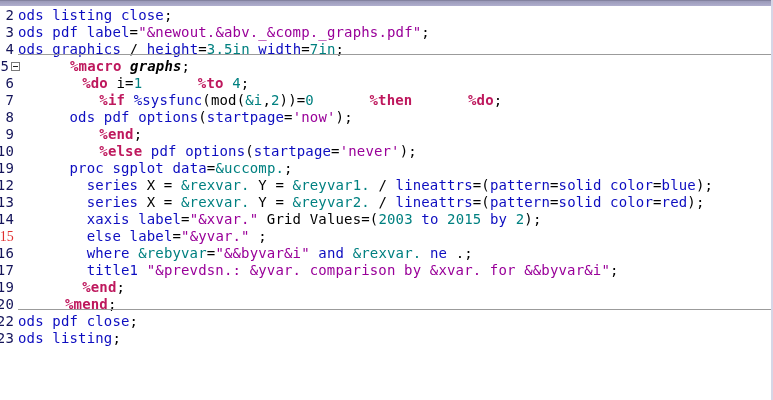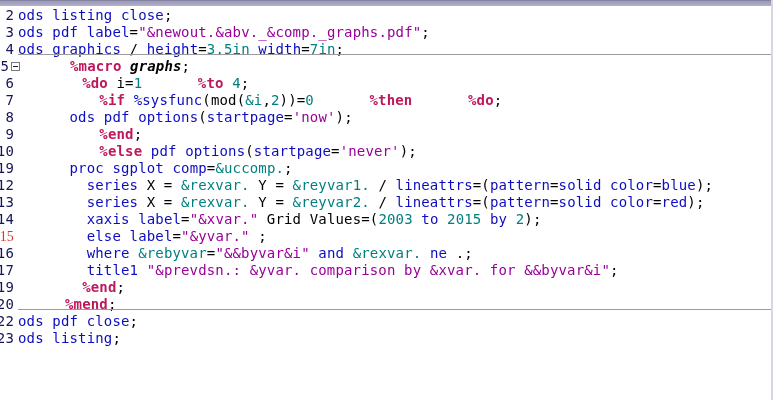--- a/index.html
+++ b/index.html
@@ -51,21 +51,21 @@
 <div class="editor">
     <div class="line"><span class="ln">2</span><span class="code"><span class="tk-k">ods</span><span class="tk-p"> </span><span class="tk-k">listing</span><span class="tk-p"> </span><span class="tk-k">close</span><span class="tk-p">;</span></span></div>
     <div class="line"><span class="ln">3</span><span class="code"><span class="tk-k">ods</span><span class="tk-p"> </span><span class="tk-k">pdf</span><span class="tk-p"> </span><span class="tk-k">label</span><span class="tk-p">=</span><span class="tk-s">"&amp;newout.&amp;abv._&amp;comp._graphs.pdf"</span><span class="tk-p">;</span></span></div>
     <div class="line divider"><span class="ln">4</span><span class="code"><span class="tk-k">ods</span><span class="tk-p"> </span><span class="tk-k">graphics</span><span class="tk-p"> / </span><span class="tk-k">height</span><span class="tk-p">=</span><span class="tk-n">3.5in</span><span class="tk-p"> </span><span class="tk-k">width</span><span class="tk-p">=</span><span class="tk-n">7in</span><span class="tk-p">;</span></span></div>
     <div class="line"><span class="ln narrow">5</span><span class="foldbox"></span><span class="code shift"><span class="tk-m">%macro</span><span class="tk-p"> </span><span class="tk-u">graphs</span><span class="tk-p">;</span></span></div>
     <div class="line"><span class="ln">6</span><span class="code"><span class="tk-p">  </span><span class="tk-m">%do</span><span class="tk-p"> i=</span><span class="tk-n">1</span><span class="tk-p"> </span><span class="tk-m">%to</span><span class="tk-p"> </span><span class="tk-n">4</span><span class="tk-p">;</span></span></div>
     <div class="line"><span class="ln">7</span><span class="code"><span class="tk-p">    </span><span class="tk-m">%if</span><span class="tk-p"> </span><span class="tk-k">%sysfunc</span><span class="tk-p">(mod(</span><span class="tk-n">&amp;i</span><span class="tk-p">,</span><span class="tk-n">2</span><span class="tk-p">))=</span><span class="tk-n">0</span><span class="tk-p"> </span><span class="tk-m">%then</span><span class="tk-p"> </span><span class="tk-m">%do</span><span class="tk-p">;</span></span></div>
     <div class="line"><span class="ln">8</span><span class="code"><span class="tk-p">      </span><span class="tk-k">ods</span><span class="tk-p"> </span><span class="tk-k">pdf</span><span class="tk-p"> </span><span class="tk-k">options</span><span class="tk-p">(</span><span class="tk-k">startpage</span><span class="tk-p">=</span><span class="tk-s">'now'</span><span class="tk-p">);</span></span></div>
     <div class="line"><span class="ln">9</span><span class="code"><span class="tk-p">    </span><span class="tk-m">%end</span><span class="tk-p">;</span></span></div>
     <div class="line"><span class="ln">10</span><span class="code"><span class="tk-p">    </span><span class="tk-m">%else</span><span class="tk-p"> </span><span class="tk-k">pdf</span><span class="tk-p"> </span><span class="tk-k">options</span><span class="tk-p">(</span><span class="tk-k">startpage</span><span class="tk-p">=</span><span class="tk-s">'never'</span><span class="tk-p">);</span></span></div>
-    <div class="line"><span class="ln">19</span><span class="code"><span class="tk-p">      </span><span class="tk-k">proc</span><span class="tk-p"> </span><span class="tk-k">sgplot</span><span class="tk-p"> </span><span class="tk-k">comp</span><span class="tk-p">=</span><span class="tk-n">&amp;uccomp.</span><span class="tk-p">;</span></span></div>
+    <div class="line"><span class="ln">19</span><span class="code"><span class="tk-p">      </span><span class="tk-k">proc</span><span class="tk-p"> </span><span class="tk-k">sgplot</span><span class="tk-p"> </span><span class="tk-k">data</span><span class="tk-p">=</span><span class="tk-n">&amp;uccomp.</span><span class="tk-p">;</span></span></div>
     <div class="line"><span class="ln">12</span><span class="code"><span class="tk-p">        </span><span class="tk-k">series</span><span class="tk-p"> X = </span><span class="tk-n">&amp;rexvar.</span><span class="tk-p"> Y = </span><span class="tk-n">&amp;reyvar1.</span><span class="tk-p"> / </span><span class="tk-k">lineattrs</span><span class="tk-p">=(</span><span class="tk-k">pattern</span><span class="tk-p">=</span><span class="tk-k">solid</span><span class="tk-p"> </span><span class="tk-k">color</span><span class="tk-p">=</span><span class="tk-k">blue</span><span class="tk-p">);</span></span></div>
     <div class="line"><span class="ln">13</span><span class="code"><span class="tk-p">        </span><span class="tk-k">series</span><span class="tk-p"> X = </span><span class="tk-n">&amp;rexvar.</span><span class="tk-p"> Y = </span><span class="tk-n">&amp;reyvar2.</span><span class="tk-p"> / </span><span class="tk-k">lineattrs</span><span class="tk-p">=(</span><span class="tk-k">pattern</span><span class="tk-p">=</span><span class="tk-k">solid</span><span class="tk-p"> </span><span class="tk-k">color</span><span class="tk-p">=</span><span class="tk-k">red</span><span class="tk-p">);</span></span></div>
     <div class="line"><span class="ln">14</span><span class="code"><span class="tk-p">        </span><span class="tk-k">xaxis</span><span class="tk-p"> </span><span class="tk-k">label</span><span class="tk-p">=</span><span class="tk-s">"&amp;xvar."</span><span class="tk-p"> Grid Values=(</span><span class="tk-n">2003</span><span class="tk-p"> </span><span class="tk-k">to</span><span class="tk-p"> </span><span class="tk-n">2015</span><span class="tk-p"> </span><span class="tk-k">by</span><span class="tk-p"> </span><span class="tk-n">2</span><span class="tk-p">);</span></span></div>
     <div class="line"><span class="ln red">15</span><span class="code"><span class="tk-p">        </span><span class="tk-k">else</span><span class="tk-p"> </span><span class="tk-k">label</span><span class="tk-p">=</span><span class="tk-s">"&amp;yvar."</span><span class="tk-p"> ;</span></span></div>
     <div class="line"><span class="ln">16</span><span class="code"><span class="tk-p">        </span><span class="tk-k">where</span><span class="tk-p"> </span><span class="tk-n">&amp;rebyvar</span><span class="tk-p">=</span><span class="tk-s">"&amp;&amp;byvar&amp;i"</span><span class="tk-p"> </span><span class="tk-k">and</span><span class="tk-p"> </span><span class="tk-n">&amp;rexvar.</span><span class="tk-p"> </span><span class="tk-k">ne</span><span class="tk-p"> .;</span></span></div>
     <div class="line"><span class="ln">17</span><span class="code"><span class="tk-p">        </span><span class="tk-k">title1</span><span class="tk-p"> </span><span class="tk-s">"&amp;prevdsn.: &amp;yvar. comparison by &amp;xvar. for &amp;&amp;byvar&amp;i"</span><span class="tk-p">;</span></span></div>
     <div class="line"><span class="ln">19</span><span class="code"><span class="tk-p">  </span><span class="tk-m">%end</span><span class="tk-p">;</span></span></div>
     <div class="line divider"><span class="ln">20</span><span class="code"><span class="tk-m">%mend</span><span class="tk-p">;</span></span></div>
     <div class="line"><span class="ln">22</span><span class="code"><span class="tk-k">ods</span><span class="tk-p"> </span><span class="tk-k">pdf</span><span class="tk-p"> </span><span class="tk-k">close</span><span class="tk-p">;</span></span></div>
     <div class="line"><span class="ln">23</span><span class="code"><span class="tk-k">ods</span><span class="tk-p"> </span><span class="tk-k">listing</span><span class="tk-p">;</span></span></div>

